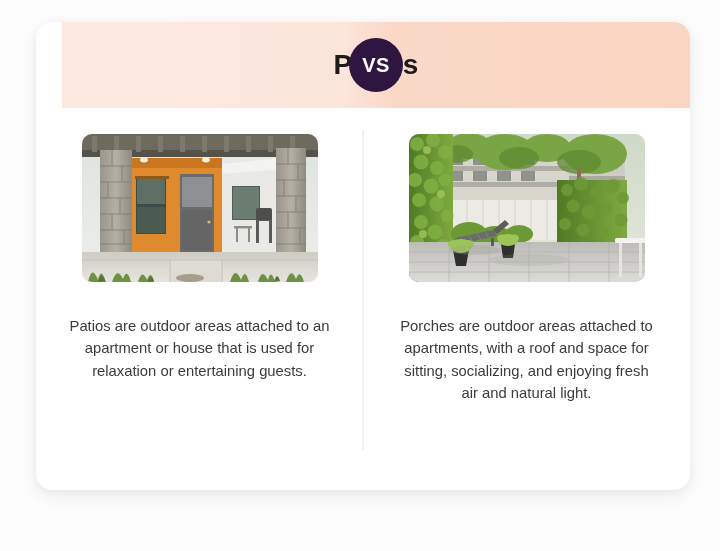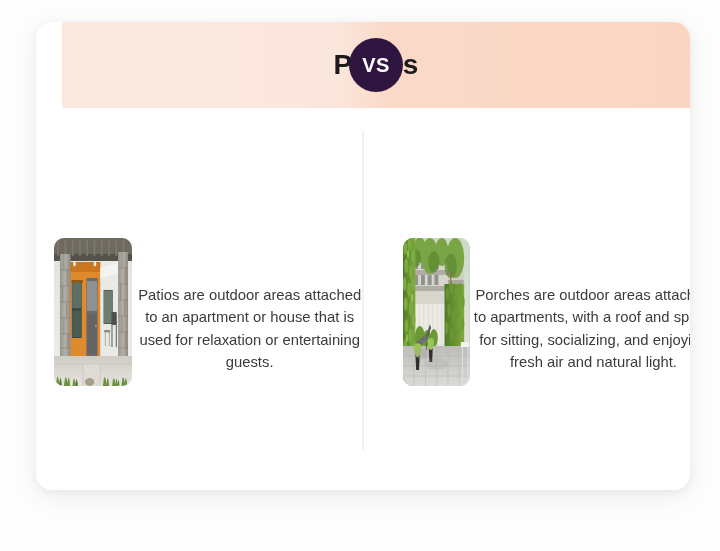--- a/index.html
+++ b/index.html
@@ -96,20 +96,21 @@
     top: 22px;
     width: 1px;
     height: 320px;
     background: #e6e6e8;
     transform: translateX(-50%);
   }
 
   .column {
     flex: 1 1 50%;
     display: flex;
+    flex-direction: column;
     align-items: center;
     padding: 0 18px;
   }
 
   .photo {
     width: 236px;
     height: 148px;
     border-radius: 10px;
     overflow: hidden;
     position: relative;

